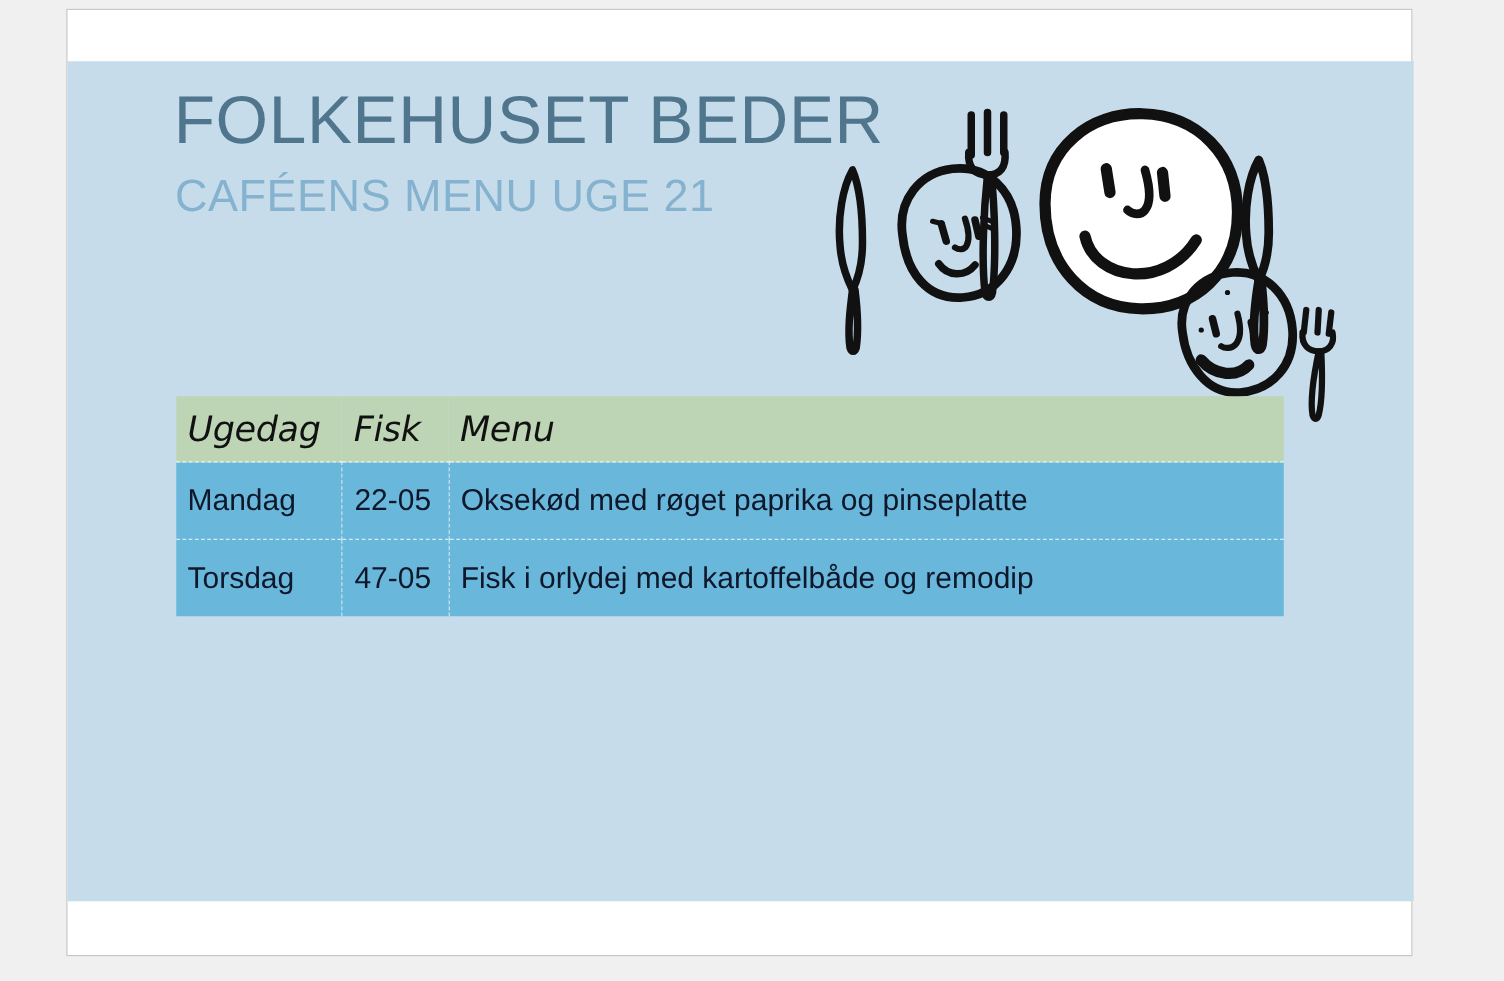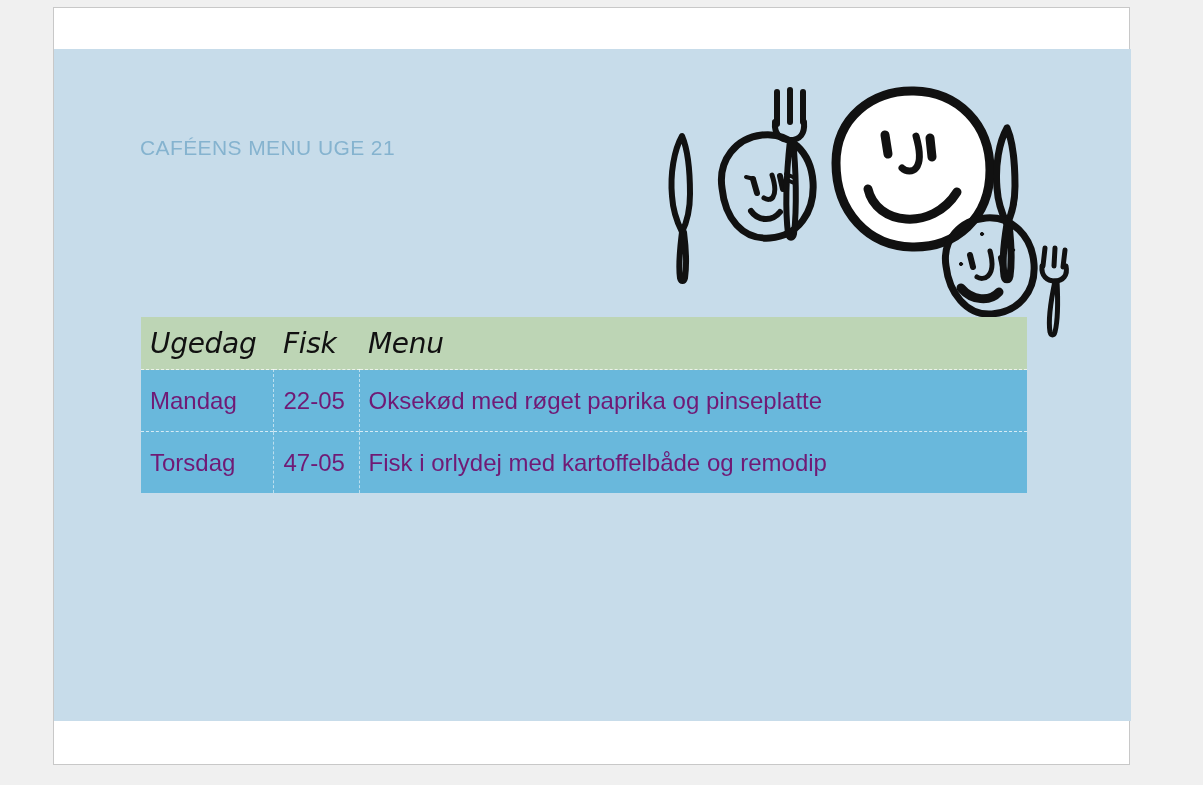--- a/index.html
+++ b/index.html
@@ -53,21 +53,21 @@
     line-height: 1.05;
     letter-spacing: 0.5px;
     color: #4f768c;
     font-weight: 400;
     white-space: nowrap;
   }
   .subtitle {
     position: absolute;
     left: 86px;
     top: 128px;
-    font-size: 21px;
+    font-size: 36px;
     letter-spacing: 0.4px;
     color: #85b3cf;
     font-weight: 400;
     white-space: nowrap;
   }
 
   
   .doodle {
     position: absolute;
     left: 560px;
@@ -105,40 +105,41 @@
     letter-spacing: -0.3px;
   }
   .menu-table thead th.h-day  { padding-left: 9px; }
   .menu-table thead th.h-date { padding-left: 10px; }
   .menu-table thead th.h-menu { padding-left: 9px; font-style: italic; }
 
   .menu-table tbody td {
     background: #69b8dc;
     height: 61px;
     vertical-align: middle;
-    color: #701a75;
+    color: #0f172a;
     font-size: 24px;
     padding: 0 0 0 10px;
     border-top: 1px dashed rgba(255,255,255,0.72);
     border-right: 1px dashed rgba(255,255,255,0.55);
   }
   .menu-table tbody tr:first-child td { border-top: 1px dashed rgba(255,255,255,0.72); }
   .menu-table tbody td.cell-menu { border-right: none; padding-left: 9px; }
   .menu-table tbody td.cell-date { padding-left: 10px; }
   .menu-table tbody td.cell-day  { padding-left: 9px; }
 </style>
 </head>
 <body>
 
 <div class="page-canvas">
 
   <div class="slide">
 
     <div class="blue-panel"></div>
 
+    <div class="title">FOLKEHUSET BEDER</div>
 
     <div class="subtitle">CAFÉENS MENU UGE 21</div>
 
     <svg class="doodle" viewBox="0 0 470 260">
       <g fill="none" stroke="#111111" stroke-linecap="round" stroke-linejoin="round">
 
         <g>
           <path d="M68 58 C60 72 56 96 58 118 C59 134 64 146 68 154 C72 146 76 132 76 116 C76 94 74 72 68 58 Z" stroke-width="6"></path>
           <path d="M68 154 C66 170 64 186 66 200 C67 204 70 204 71 200 C73 186 72 170 70 154" stroke-width="6"></path>
         </g>

